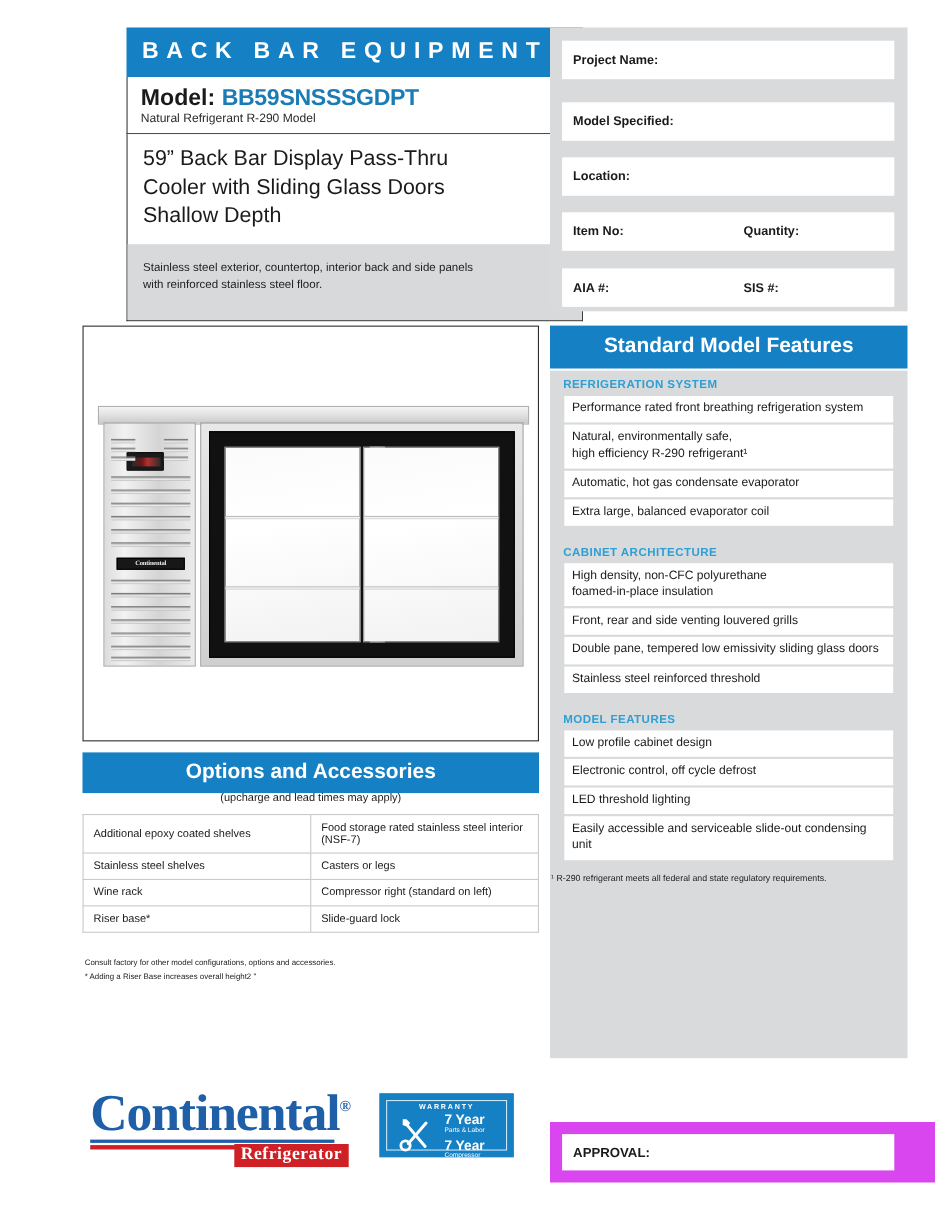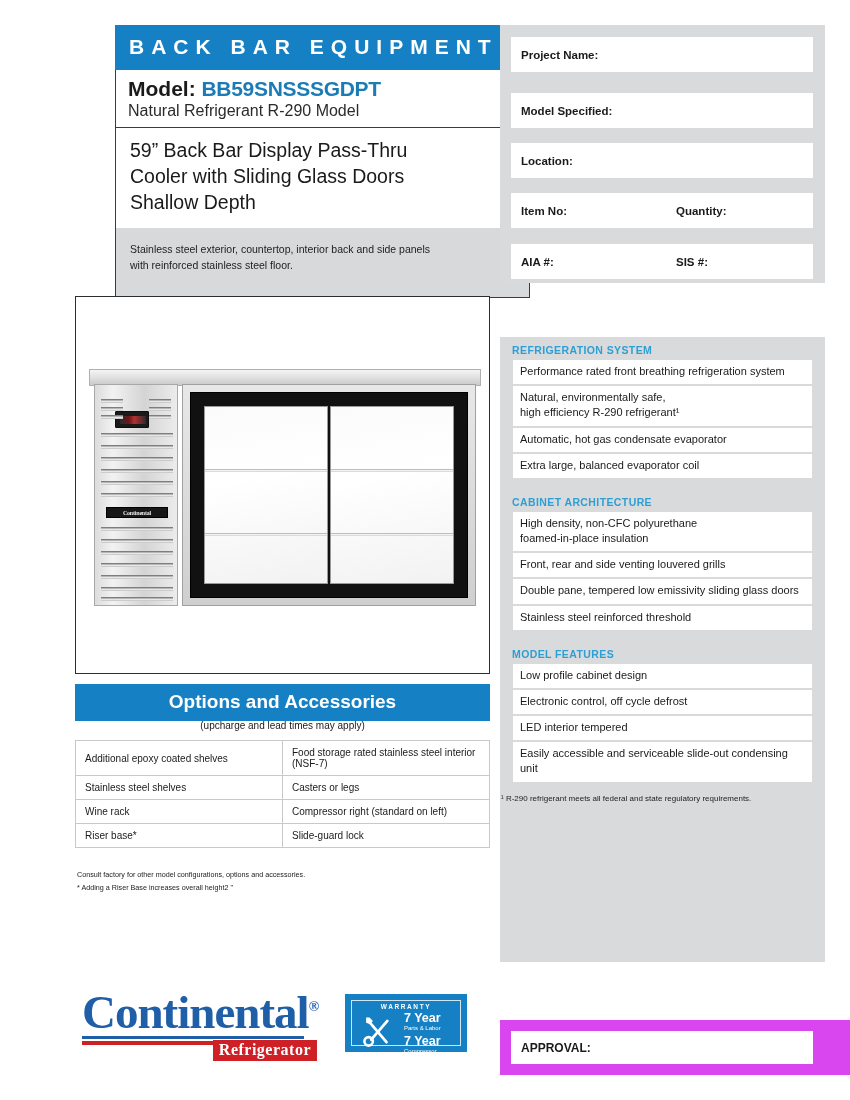--- a/index.html
+++ b/index.html
@@ -19,21 +19,21 @@
     padding: 10px 0 11px 14px;
     font-family: "Liberation Sans", sans-serif;
   }
 
   .model-box {
     border: 1.5px solid #3b3b3b; border-top: none;
     padding: 8px 12px 7px 12px; background: #fff;
   }
   .model-line { font-size: 21px; font-weight: bold; color: #1a1a1a; line-height: 1.05; white-space: nowrap; }
   .model-line .mnum { color: #1b7cb5; letter-spacing: -0.3px; }
-  .model-sub { font-size: 16px; color: #2b2b2b; margin-top: 2px; }
+  .model-sub { font-size: 11px; color: #2b2b2b; margin-top: 2px; }
 
   .desc-box { border: 1.5px solid #3b3b3b; border-top: none; background: #fff; }
   .desc-title { font-size: 19.5px; color: #1a1a1a; line-height: 1.33; padding: 10px 14px 12px 14px; font-weight: 400; }
   .desc-foot { background: #d8d9da; padding: 14px 14px 24px 14px; font-size: 10.5px; color: #222; line-height: 1.5; }
 
   
   .photo-box {
     position: absolute; left: 75px; top: 296px;
     width: 415px; height: 378px;
     border: 1.5px solid #2e2e2e; background: #ffffff;
@@ -294,40 +294,41 @@
     <div class="field" style="top:168px;height:35px">
       <span class="lbl">Item No:</span>
       <span class="lbl2">Quantity:</span>
     </div>
     <div class="field" style="top:219px;height:35px">
       <span class="lbl">AIA #:</span>
       <span class="lbl2">SIS #:</span>
     </div>
   </div>
 
+  <div class="feat-header">Standard Model Features</div>
   <div class="feat-panel">
 
     <div class="sec-title">REFRIGERATION SYSTEM</div>
     <div class="feat-row">Performance rated front breathing refrigeration system</div>
     <div class="feat-row" style="white-space:pre-line">Natural, environmentally safe,
 high efficiency R-290 refrigerant¹</div>
     <div class="feat-row">Automatic, hot gas condensate evaporator</div>
     <div class="feat-row">Extra large, balanced evaporator coil</div>
 
     <div class="sec-title" style="padding-top:16px">CABINET ARCHITECTURE</div>
     <div class="feat-row" style="white-space:pre-line">High density, non-CFC polyurethane
 foamed-in-place insulation</div>
     <div class="feat-row">Front, rear and side venting louvered grills</div>
     <div class="feat-row">Double pane, tempered low emissivity sliding glass doors</div>
     <div class="feat-row">Stainless steel reinforced threshold</div>
 
     <div class="sec-title" style="padding-top:16px">MODEL FEATURES</div>
     <div class="feat-row">Low profile cabinet design</div>
     <div class="feat-row">Electronic control, off cycle defrost</div>
-    <div class="feat-row">LED interior tempered</div>
+    <div class="feat-row">LED threshold lighting</div>
     <div class="feat-row">Easily accessible and serviceable slide-out condensing unit</div>
 
     <div class="foot-note">¹ R-290 refrigerant meets all federal and state regulatory requirements.</div>
   </div>
 
   <div class="approval">
     <div class="box">
       <span class="lbl">APPROVAL:</span>
     </div>
   </div>

